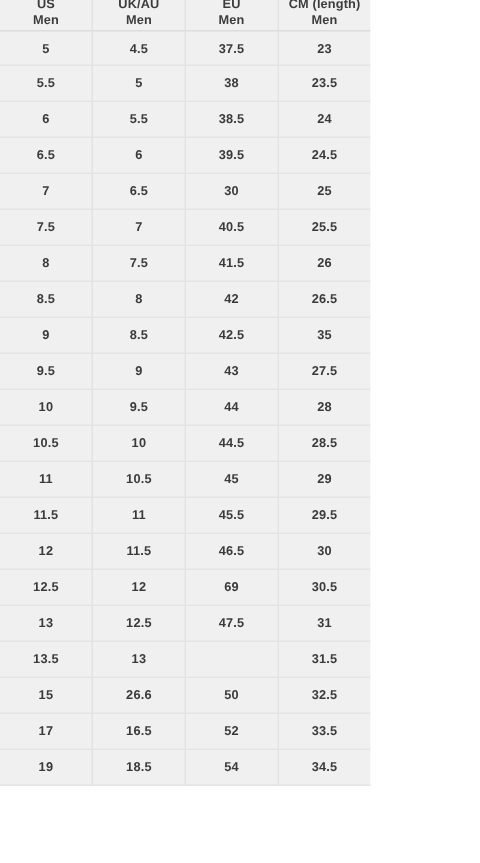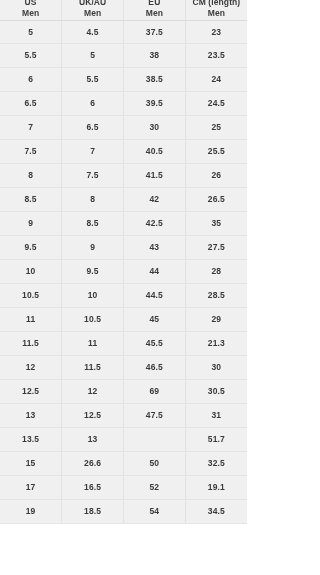--- a/index.html
+++ b/index.html
@@ -188,21 +188,21 @@
         <tr>
           <td>11</td>
           <td>10.5</td>
           <td>45</td>
           <td>29</td>
         </tr>
         <tr>
           <td>11.5</td>
           <td>11</td>
           <td>45.5</td>
-          <td>21.3</td>
+          <td>29.5</td>
         </tr>
         <tr>
           <td>12</td>
           <td>11.5</td>
           <td>46.5</td>
           <td>30</td>
         </tr>
         <tr>
           <td>12.5</td>
           <td>12</td>
@@ -212,33 +212,33 @@
         <tr>
           <td>13</td>
           <td>12.5</td>
           <td>47.5</td>
           <td>31</td>
         </tr>
         <tr>
           <td>13.5</td>
           <td>13</td>
           <td></td>
-          <td>51.7</td>
+          <td>31.5</td>
         </tr>
         <tr>
           <td>15</td>
           <td>26.6</td>
           <td>50</td>
           <td>32.5</td>
         </tr>
         <tr>
           <td>17</td>
           <td>16.5</td>
           <td>52</td>
-          <td>19.1</td>
+          <td>33.5</td>
         </tr>
         <tr>
           <td>19</td>
           <td>18.5</td>
           <td>54</td>
           <td>34.5</td>
         </tr>
       </tbody>
   </table>
 </div>

